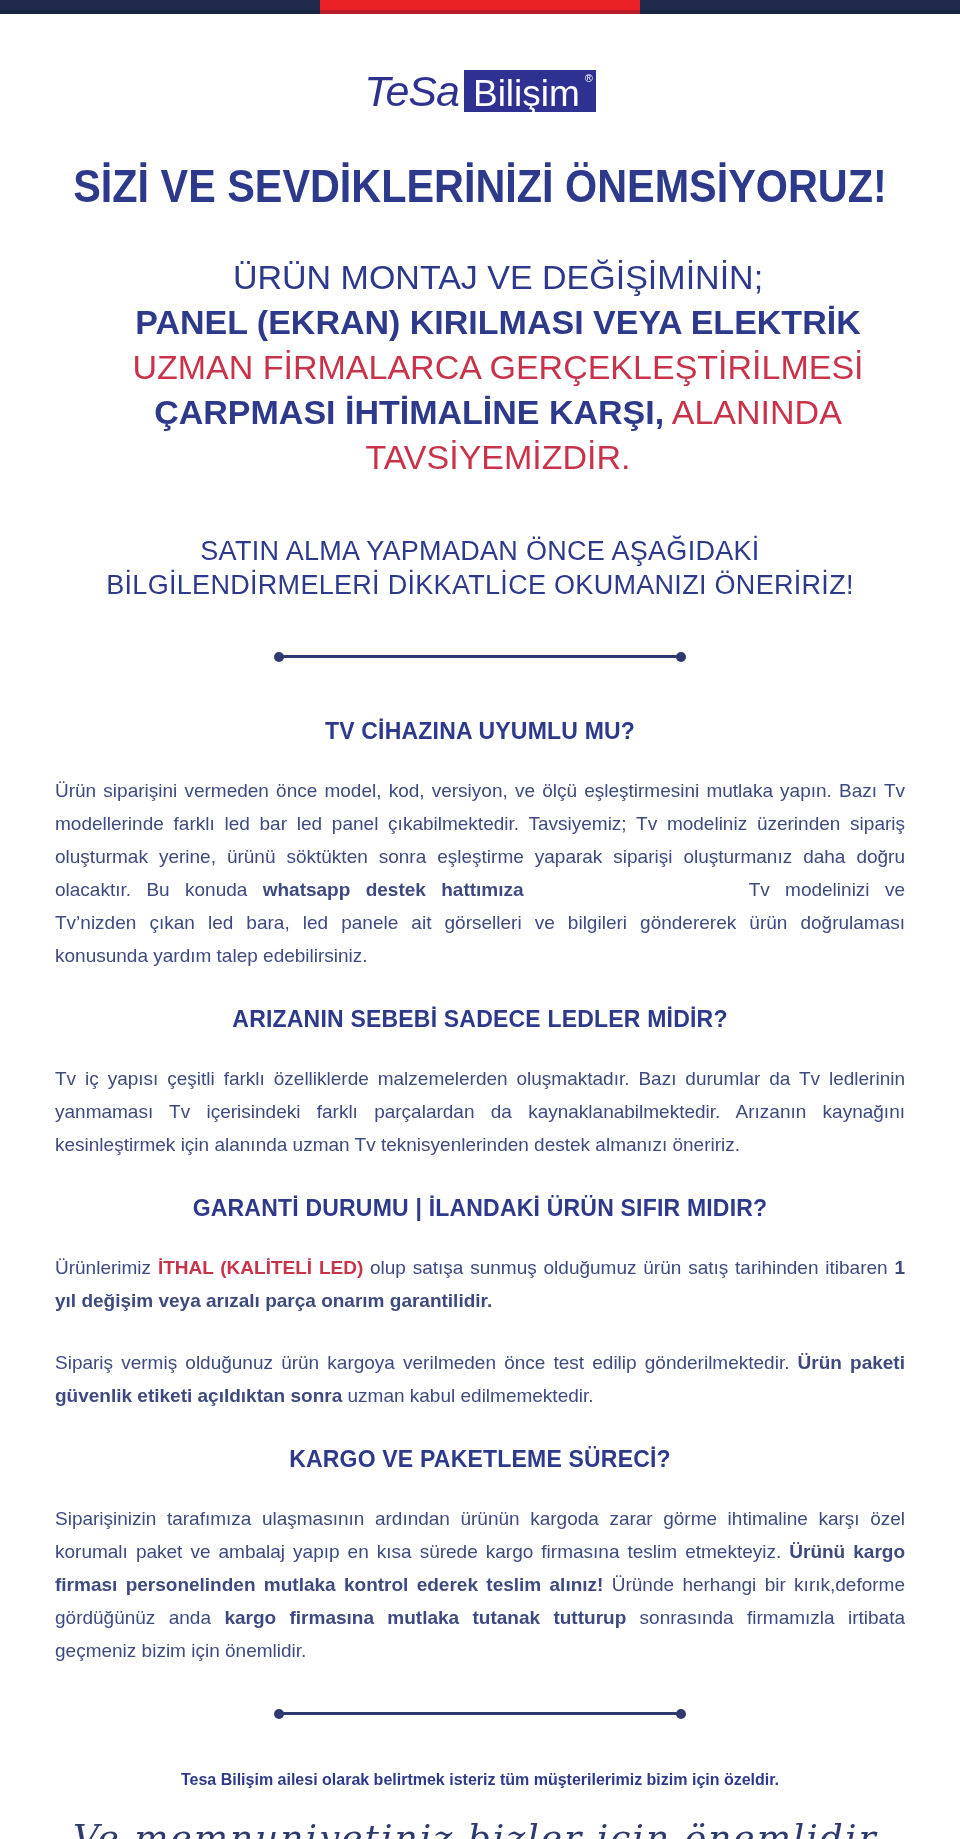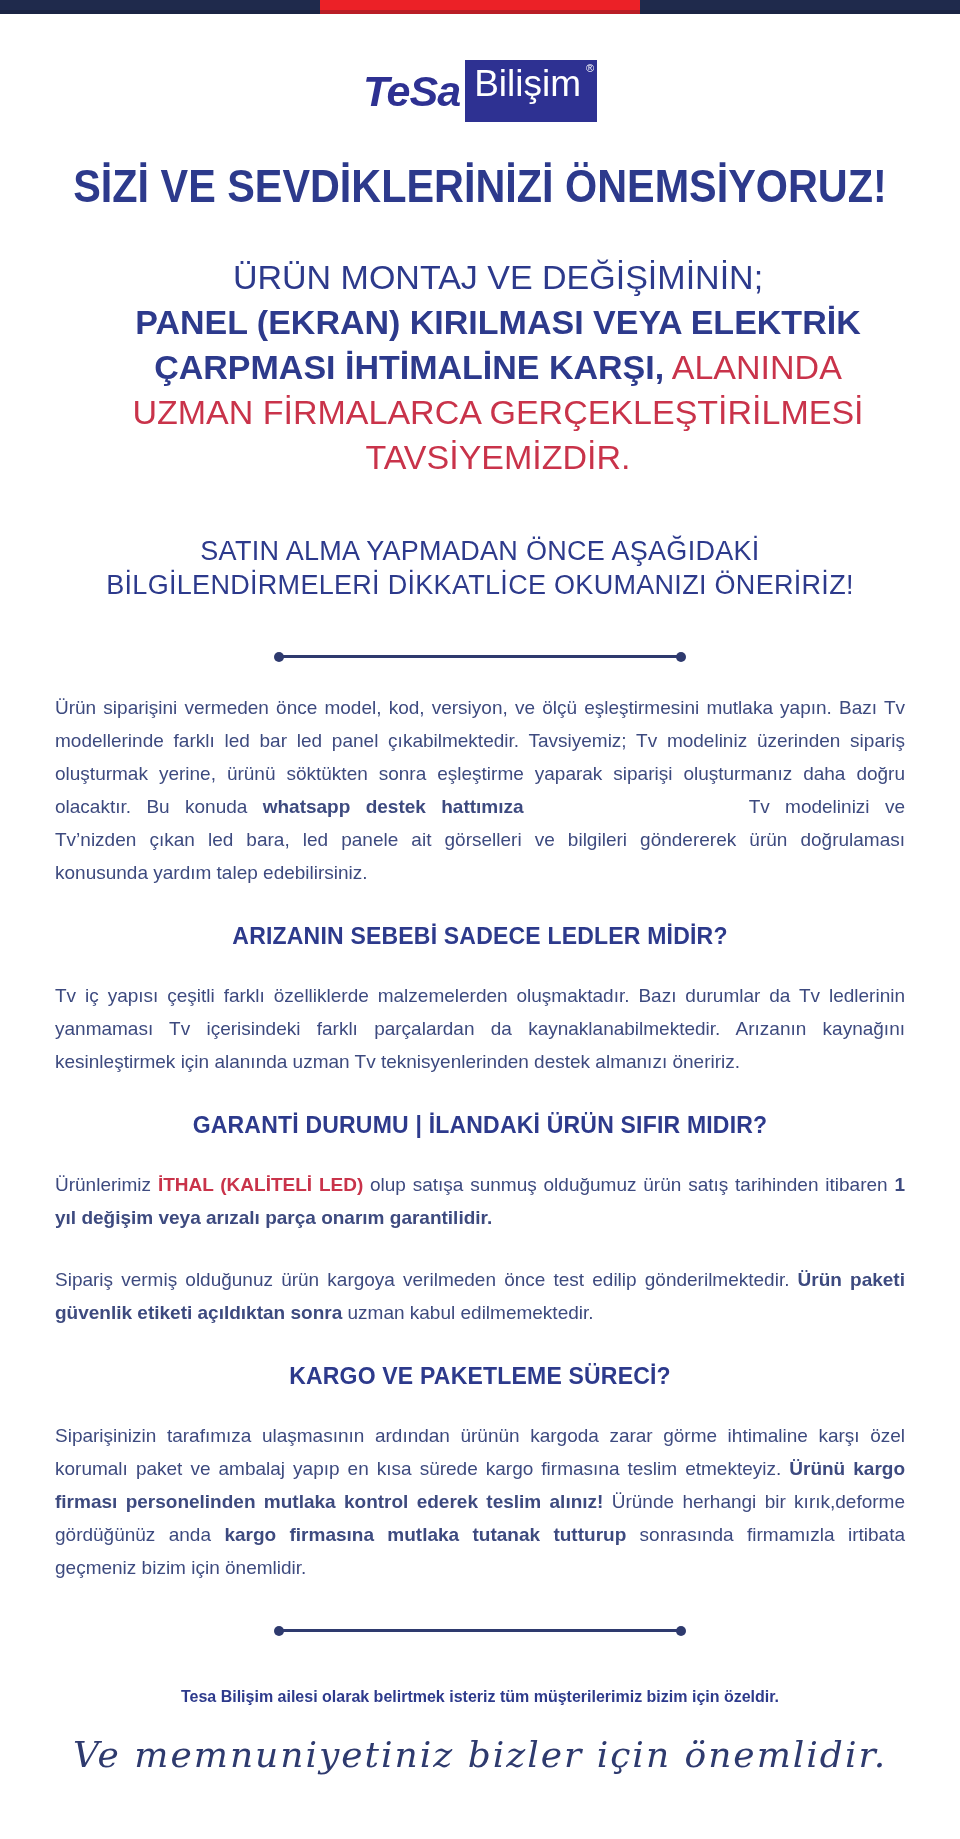--- a/index.html
+++ b/index.html
@@ -15,22 +15,22 @@
   html,body{background:#fff;}
   body{
     width:960px;height:1839px;position:relative;overflow:hidden;
     font-family:"Liberation Sans",sans-serif;
   }
   .topbar{height:14px;background:var(--bar-navy);position:relative;}
   .topbar-red{position:absolute;left:320px;width:320px;top:0;bottom:0;background:var(--bar-red);}
   .topbar::after{content:"";position:absolute;left:0;right:0;bottom:0;height:4px;background:rgba(10,16,38,.22);}
 
   .logo-row{display:flex;justify-content:center;align-items:center;margin-top:54px;height:46px;}
-  .logo-tesa{font-style:italic;font-weight:bold;font-size:43px;color:var(--logo-blue);letter-spacing:-1px;margin-right:5px;}
-  .logo-box{position:relative;background:var(--logo-blue);color:#fff;font-size:37px;font-weight:400;line-height:1;padding:5px 16px 20px 9px;}
+  .logo-tesa{font-style:italic;font-weight:normal;font-size:43px;color:var(--logo-blue);letter-spacing:-1px;margin-right:5px;}
+  .logo-box{position:relative;background:var(--logo-blue);color:#fff;font-size:37px;font-weight:400;line-height:1;padding:5px 16px 0 9px;}
   .logo-reg{position:absolute;top:3px;right:3px;font-size:11px;color:#fff;font-style:normal;}
 
   .main-title{
     margin-top:44px;text-align:center;font-size:47px;font-weight:800;
     color:var(--heading-blue);transform:scaleX(.88);transform-origin:center;white-space:nowrap;
   }
   .subtitle{margin-top:42px;text-align:center;font-size:34px;line-height:45px;color:var(--heading-blue);padding-left:36px;}
   .subtitle .b{font-weight:700;}
   .red{color:var(--red-text);}
 
@@ -69,38 +69,39 @@
     <span>Bilişim</span>
     <span class="logo-reg">®</span>
   </span>
 </div>
 
 <h1 class="main-title">SİZİ VE SEVDİKLERİNİZİ ÖNEMSİYORUZ!</h1>
 
 <div class="subtitle">
     <div><span>ÜRÜN MONTAJ VE DEĞİŞİMİNİN;</span></div>
     <div><span class="b">PANEL (EKRAN) KIRILMASI VEYA ELEKTRİK</span></div>
+    <div><span class="red">UZMAN FİRMALARCA GERÇEKLEŞTİRİLMESİ</span></div>
     <div><span class="b">ÇARPMASI İHTİMALİNE KARŞI,</span><span class="red"> ALANINDA</span></div>
-    <div><span class="red">UZMAN FİRMALARCA GERÇEKLEŞTİRİLMESİ</span></div>
     <div><span class="red">TAVSİYEMİZDİR.</span></div>
   </div>
 
 <div class="note">
   <div>SATIN ALMA YAPMADAN ÖNCE AŞAĞIDAKİ</div>
   <div>BİLGİLENDİRMELERİ DİKKATLİCE OKUMANIZI ÖNERİRİZ!</div>
 </div>
 
 <div class="divider">
   <span class="dot l"></span>
   <span class="line"></span>
   <span class="dot r"></span>
 </div>
 
 <main class="sections">
     <section>
+      <h2 class="sec-heading">TV CİHAZINA UYUMLU MU?</h2>
       <p class="sec-para"><span>Ürün siparişini vermeden önce model, kod, versiyon, ve ölçü eşleştirmesini mutlaka yapın. Bazı Tv modellerinde farklı led bar  led panel çıkabilmektedir.  Tavsiyemiz; Tv modeliniz üzerinden sipariş oluşturmak yerine, ürünü söktükten sonra eşleştirme yaparak siparişi oluşturmanız daha doğru olacaktır. Bu konuda </span><span class="b">whatsapp destek hattımıza</span><span class="gap-spacer" style="width: 210px;"></span><span> Tv modelinizi ve Tv’nizden çıkan led bara, led panele ait görselleri ve bilgileri göndererek ürün doğrulaması konusunda yardım talep edebilirsiniz.</span></p>
     </section>
     <section>
       <h2 class="sec-heading">ARIZANIN SEBEBİ SADECE LEDLER MİDİR?</h2>
       <p class="sec-para"><span>Tv iç yapısı çeşitli farklı özelliklerde malzemelerden oluşmaktadır. Bazı durumlar da Tv ledlerinin yanmaması Tv içerisindeki farklı parçalardan da kaynaklanabilmektedir. Arızanın kaynağını kesinleştirmek için alanında uzman Tv teknisyenlerinden destek almanızı öneririz.</span></p>
     </section>
     <section>
       <h2 class="sec-heading">GARANTİ DURUMU | İLANDAKİ ÜRÜN SIFIR MIDIR?</h2>
       <p class="sec-para"><span>Ürünlerimiz </span><span class="b red">İTHAL (KALİTELİ LED)</span><span> olup satışa sunmuş olduğumuz ürün satış tarihinden itibaren </span><span class="b">1 yıl değişim veya arızalı parça onarım garantilidir.</span></p>
     </section>

